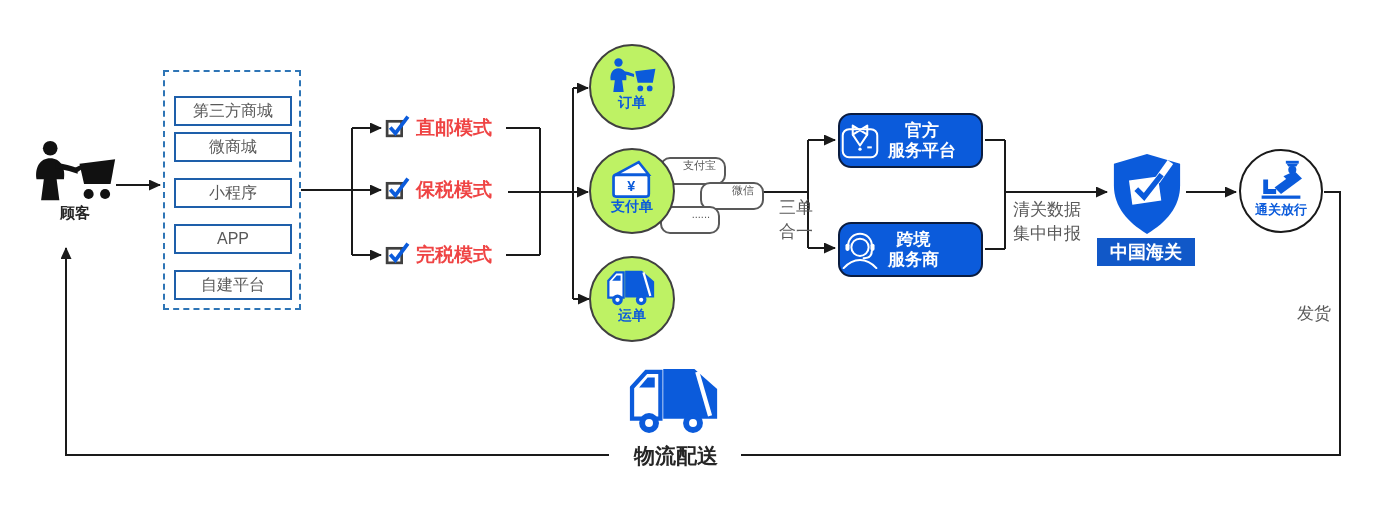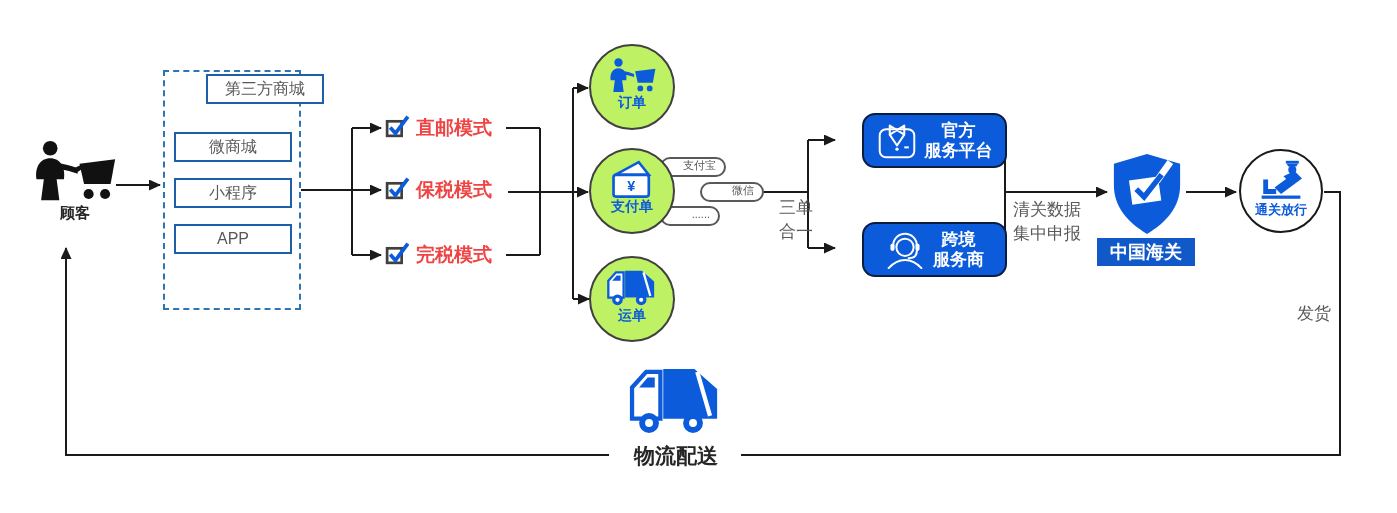--- a/index.html
+++ b/index.html
@@ -24,32 +24,32 @@
   .mode-label{font-size:19px;font-weight:bold;color:#ef4444;line-height:26px;white-space:nowrap;}
   
   .doc-circle{
     width:82px;height:82px;border:2.5px solid #404040;border-radius:50%;
     background:#bef264;z-index:2;display:flex;flex-direction:column;
     align-items:center;justify-content:flex-start;box-sizing:content-box;
   }
   .doc-circle .lbl{font-size:14px;font-weight:bold;color:#0b5bdb;margin-top:-2px;}
   
   .pill{
-    position:absolute;height:20px;box-sizing:border-box;z-index:1;
+    position:absolute;height:28px;box-sizing:border-box;z-index:1;
     border:2px solid #595959;border-radius:10px;background:#fff;
     color:#595959;font-size:11px;line-height:13px;text-align:right;
     padding:0 8px 0 4px;
   }
   
   .flow-note{font-size:17px;color:#595959;line-height:24px;white-space:nowrap;}
   
   .service-box{
     width:145px;height:55px;box-sizing:border-box;border:2px solid #0a1c40;
     border-radius:13px;background:#0b5bdb;display:flex;align-items:center;
-    justify-content:center;gap:8px;margin-left:24px;
+    gap:8px;
   }
   .service-box .txt{color:#fff;font-weight:bold;font-size:17px;line-height:20px;text-align:center;white-space:nowrap;}
   
   .customs-label{
     background:#1158c8;color:#fff;font-weight:bold;font-size:18px;
     display:flex;align-items:center;justify-content:center;
   }
   
   .clear-circle{
     width:80px;height:80px;border:2.5px solid #1a1a1a;border-radius:50%;
@@ -105,24 +105,25 @@
       <path d="M30,25 Q44,27 54,31 L54,37 Q42,33 30,31 Z"></path>
       <path d="M50,31 L58,27 L60,31 L54,35 Z"></path>
       <polygon points="56,26 95,21 90,48 61,48"></polygon>
       <circle cx="66" cy="59" r="5.5"></circle>
       <circle cx="84" cy="59" r="5.5"></circle>
     </g>
   </svg>
   <div class="abs customer-label" style="left:38px;top:204px;width:74px;">顾客</div>
 
   <div class="abs platform-wrap" style="left:163px;top:70px;width:138px;height:240px;">
-    <div class="platform-box" style="top:2px;margin-left:32px;">第三方商城</div>
+    <div class="platform-box" style="top:24px;">第三方商城</div>
     <div class="platform-box" style="top:60px;">微商城</div>
     <div class="platform-box" style="top:152px;">APP</div>
     <div class="platform-box" style="top:106px;">小程序</div>
+    <div class="platform-box" style="top:198px;">自建平台</div>
   </div>
 
   <svg class="abs" style="left:384px;top:114px;" width="27" height="25" viewBox="0 0 26 24">
     <rect x="3" y="7" width="14" height="14" fill="#fff" stroke="#404040" stroke-width="2.6"></rect>
     <path d="M6 13 L11 18.5 L23 2.5" fill="none" stroke="#0b5bdb" stroke-width="3.6"></path>
   </svg>
   <div class="abs mode-label" style="left:416px;top:115px;">直邮模式</div>
 
   <svg class="abs" style="left:384px;top:176px;" width="27" height="25" viewBox="0 0 26 24">
     <rect x="3" y="7" width="14" height="14" fill="#fff" stroke="#404040" stroke-width="2.6"></rect>

